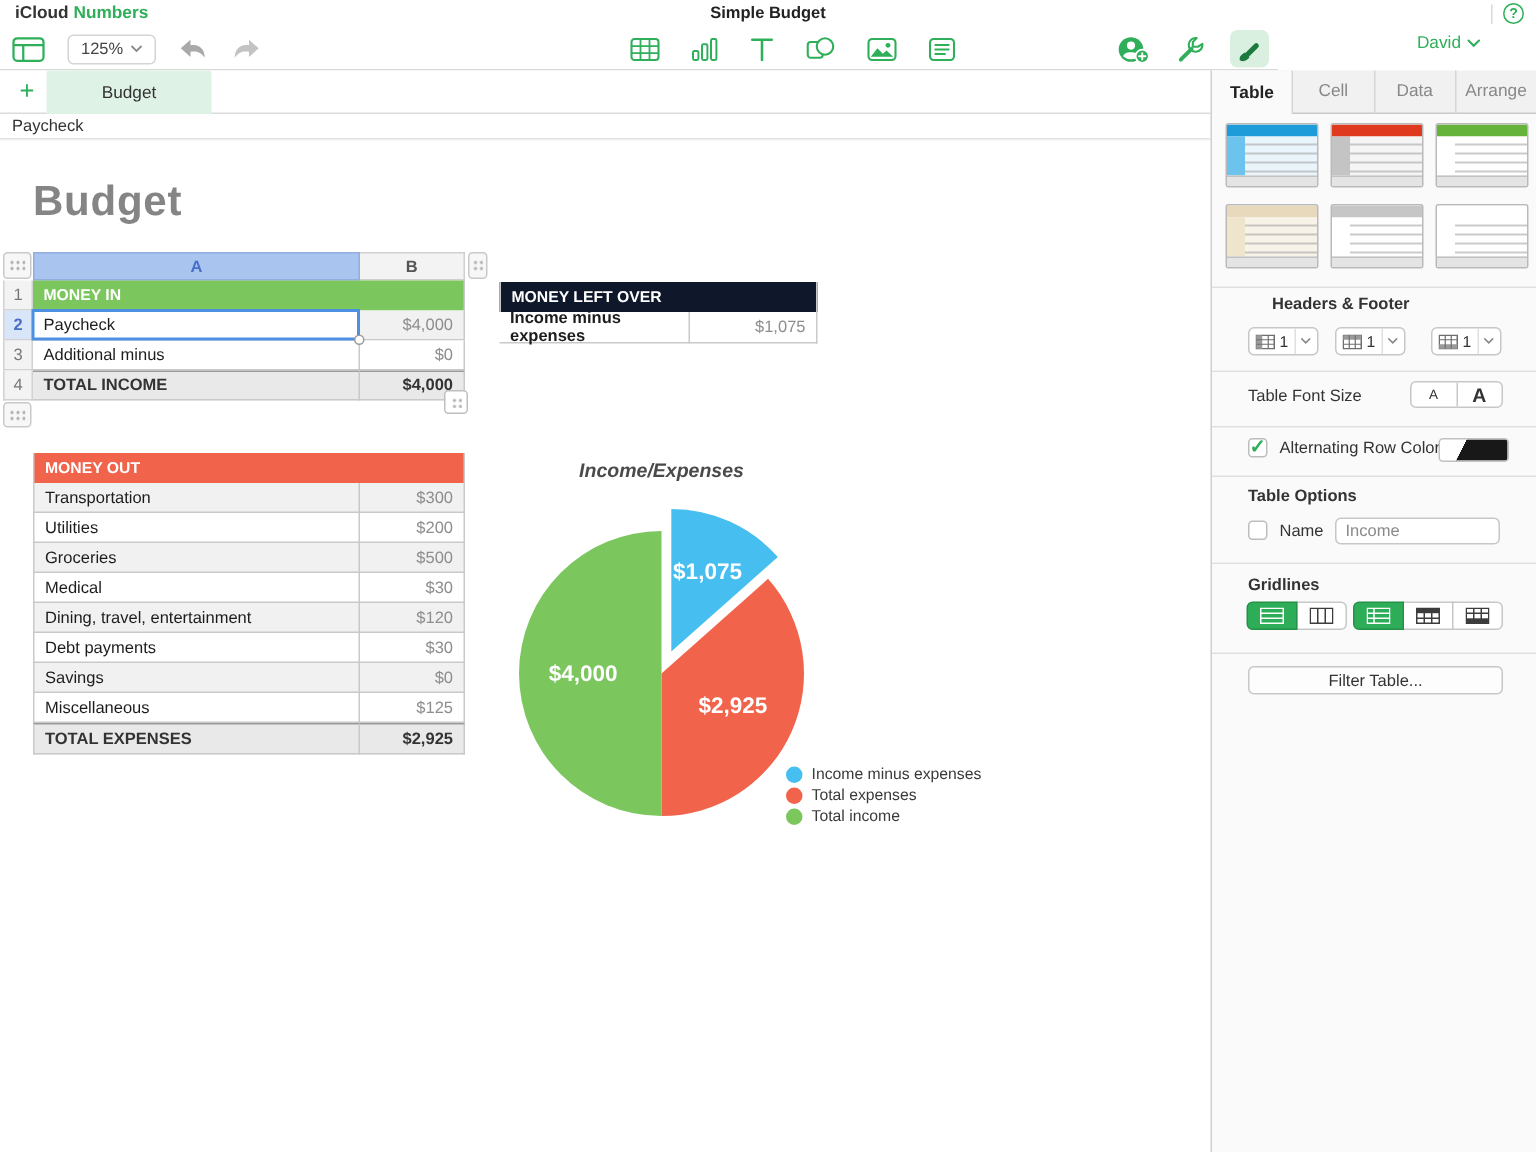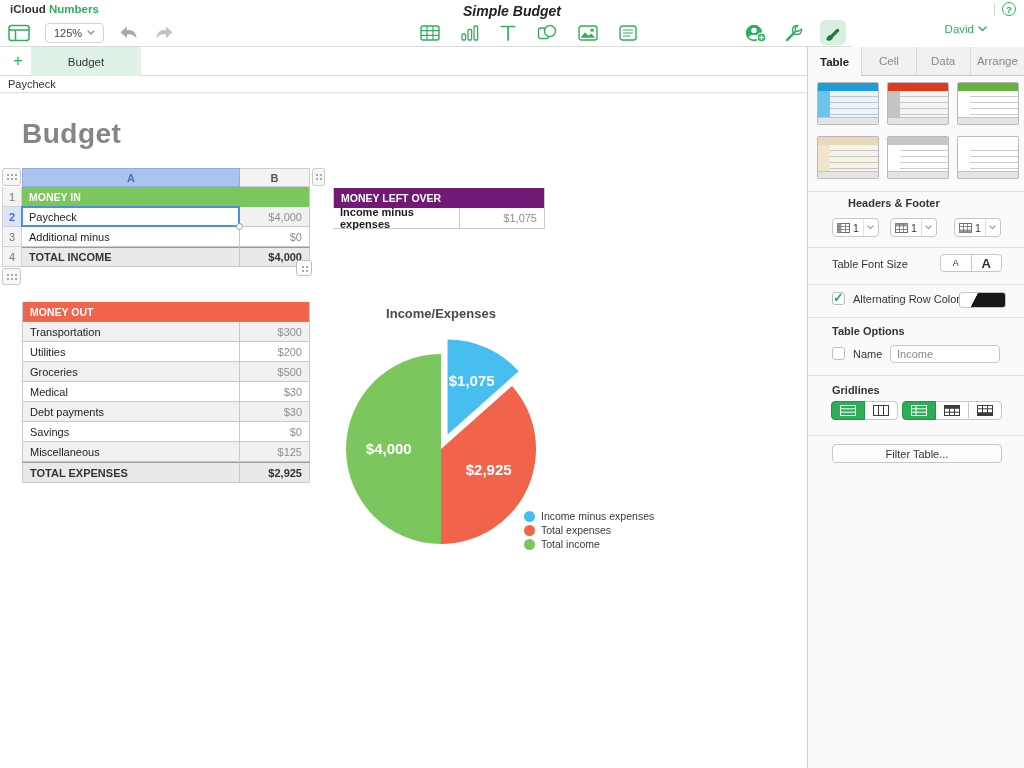--- a/index.html
+++ b/index.html
@@ -4,21 +4,21 @@
 <style>
   * { box-sizing: border-box; margin: 0; padding: 0; }
   html,body { width:1024px; height:768px; }
   body { font-family: "Liberation Sans", sans-serif; background:#fff; -webkit-font-smoothing:antialiased; }
   .screen { position:relative; width:1024px; height:768px; background:#fff; overflow:hidden; }
 
   
   .titlebar { position:absolute; left:0; top:0; width:1024px; height:18px; }
   .brand { position:absolute; left:10px; top:3px; font-size:11.5px; font-weight:bold; color:#333; }
   .brand .app { color:#2FAF5A; }
-  .doc-title { position:absolute; left:0; right:0; top:3px; text-align:center; font-size:14px; font-weight:bold; color:#222;font-style:italic; }
+  .doc-title { position:absolute; left:0; right:0; top:3px; text-align:center; font-size:11px; font-weight:bold; color:#222; }
   .user-area { position:absolute; right:8px; top:1px; display:flex; align-items:center; gap:7px; height:16px; }
   .user-name { color:#2FAF5A; font-size:11.5px; display:flex; align-items:center; gap:4px;margin-top:40px; }
   .vsep { width:1px; height:13px; background:#D8D8D8; }
   .help-btn { width:14px; height:14px; border:1.3px solid #2FAF5A; border-radius:50%; color:#2FAF5A; font-size:9.5px; font-weight:bold; display:flex; align-items:center; justify-content:center; }
 
   .toolbar { position:absolute; left:0; top:18px; width:852px; height:29px; border-bottom:1px solid #D9D9D9; }
   .tb-left { position:absolute; left:8px; top:0; height:29px; display:flex; align-items:center; gap:15px; }
   .zoom-ctl { height:20px; border:1px solid #D4D4D4; border-radius:4px; background:#fff; display:flex; align-items:center; gap:5px; padding:0 8px; font-size:11px; color:#444; }
   .tb-center { position:absolute; left:420px; top:0; height:29px; display:flex; align-items:center; gap:21px; }
   .tb-right { position:absolute; right:6px; top:0; height:29px; display:flex; align-items:center; gap:16px; }
@@ -60,38 +60,38 @@
   .mi-body .trow { height:20px; }
   .selcell { position:relative; z-index:2; }
   .selcell::after { content:""; position:absolute; inset:-1px; border:2px solid #4D8FE0; pointer-events:none; }
   .sel-dot { position:absolute; right:-4px; bottom:-4px; width:7px; height:7px; background:#fff; border:1px solid #9B9B9B; border-radius:50%; z-index:3; }
   .drag-handle { position:absolute; background:#F7F7F7; border:1px solid #C9C9C9; border-radius:3px; display:flex; align-items:center; justify-content:center; }
   .dots { width:11px; height:8px; background-image:radial-gradient(#ABABAB 1px, transparent 1.1px); background-size:4px 4px; }
   .resize-handle { position:absolute; width:16px; height:16px; background:#fff; border:1px solid #BFBFBF; border-radius:3px; display:flex; align-items:center; justify-content:center; }
 
   
   .money-left { position:absolute; left:333px; top:94px; width:212px; }
-  .mlo-hdr { height:20px; background:#701a75; }
+  .mlo-hdr { height:20px; background:#0f172a; }
   .money-left .trow { height:21px; }
   .money-left .tcell:first-child { width:127px; font-weight:bold; }
   .money-left .tcell:last-child { width:85px; }
   .money-left .tcell, .mlo-hdr { border-left:none; }
   .bordered-l { border-left:1px solid #C9C9C9; }
 
   
   .money-out { position:absolute; left:22px; top:208px; width:288px; }
   .mo-hdr { height:20px; background:#F2634C; }
   .money-out .trow { height:20px; }
   .money-out .trow.tfooter { height:21px; }
   .money-out .tcell:first-child { width:218px; }
   .money-out .tcell:last-child { width:70px; }
   .mo-rows > div:nth-child(odd) .tcell { background:#F1F1F1; }
 
   
-  .chart-title { position:absolute; left:331px; top:212px; width:220px; text-align:center; font-size:13px; font-weight:bold; color:#4A4A4A; }
+  .chart-title { position:absolute; left:331px; top:212px; width:220px; text-align:center; font-size:13px; font-weight:bold; color:#4A4A4A;font-style:italic; }
   .pie-wrap { position:absolute; left:331px; top:240px; width:220px; height:220px; }
   .legend { position:absolute; left:524px; top:416px; }
   .legend-row { display:flex; align-items:center; margin-bottom:2px; }
   .legend-dot { width:11px; height:11px; border-radius:50%; margin-right:6px; flex:none; }
   .legend-label { font-size:10.5px; color:#3A3A3A; }
 
   
   .sidebar { position:absolute; left:807px; top:47px; width:217px; height:721px; background:#FAFAFA; border-left:1px solid #CFCFCF; }
   .sb-tabs { position:absolute; left:0; top:0; width:216px; height:29px; display:flex; background:#F1F1F1; }
   .sb-tab { flex:1; display:flex; align-items:center; justify-content:center; font-size:11.5px; color:#888; border-bottom:1px solid #C9C9C9; border-right:1px solid #D6D6D6; }
@@ -335,20 +335,24 @@
           <div class="trow">
             <div class="tcell bordered-l">Groceries</div>
             <div class="tcell tval">$500</div>
           </div>
 
           <div class="trow">
             <div class="tcell bordered-l">Medical</div>
             <div class="tcell tval">$30</div>
           </div>
 
+          <div class="trow">
+            <div class="tcell bordered-l">Dining, travel, entertainment</div>
+            <div class="tcell tval">$120</div>
+          </div>
 
           <div class="trow">
             <div class="tcell bordered-l">Debt payments</div>
             <div class="tcell tval">$30</div>
           </div>
 
           <div class="trow">
             <div class="tcell bordered-l">Savings</div>
             <div class="tcell tval">$0</div>
           </div>

